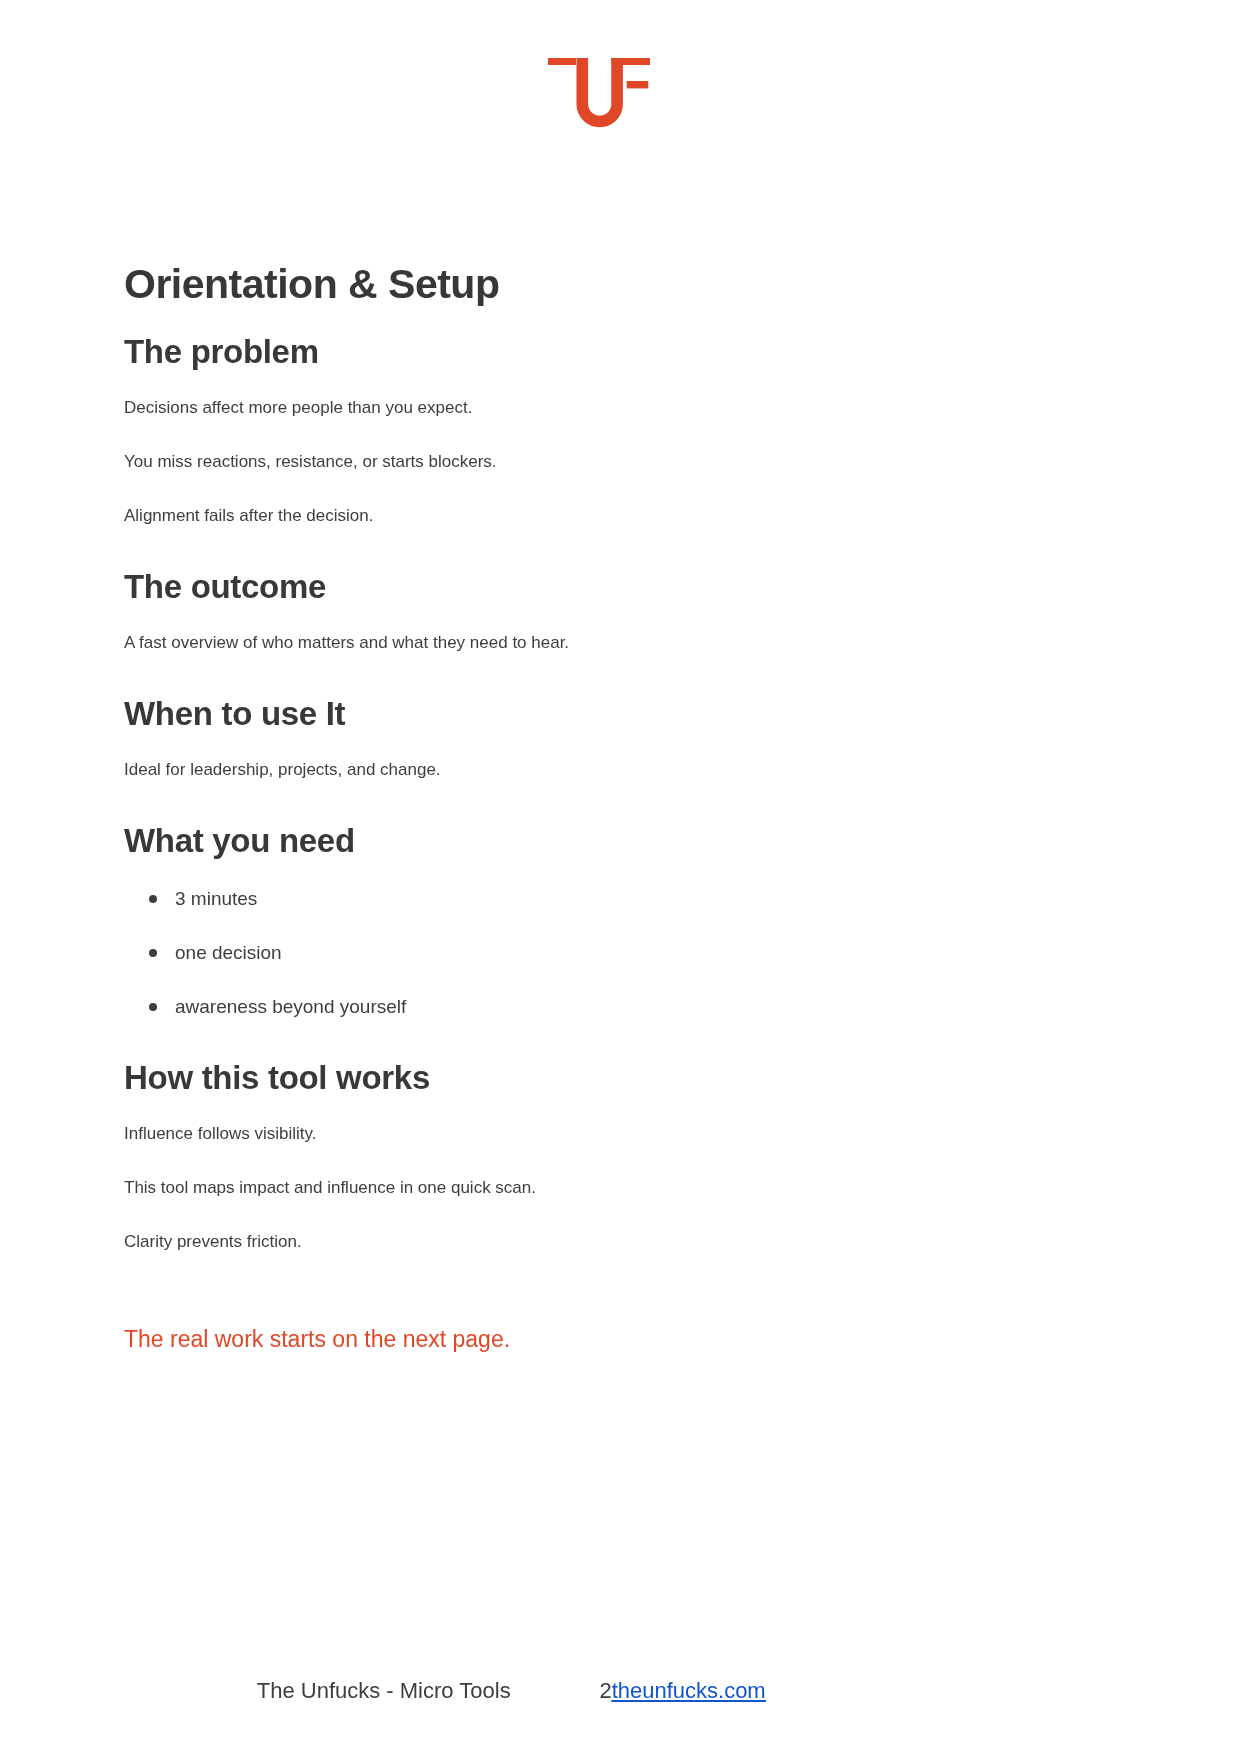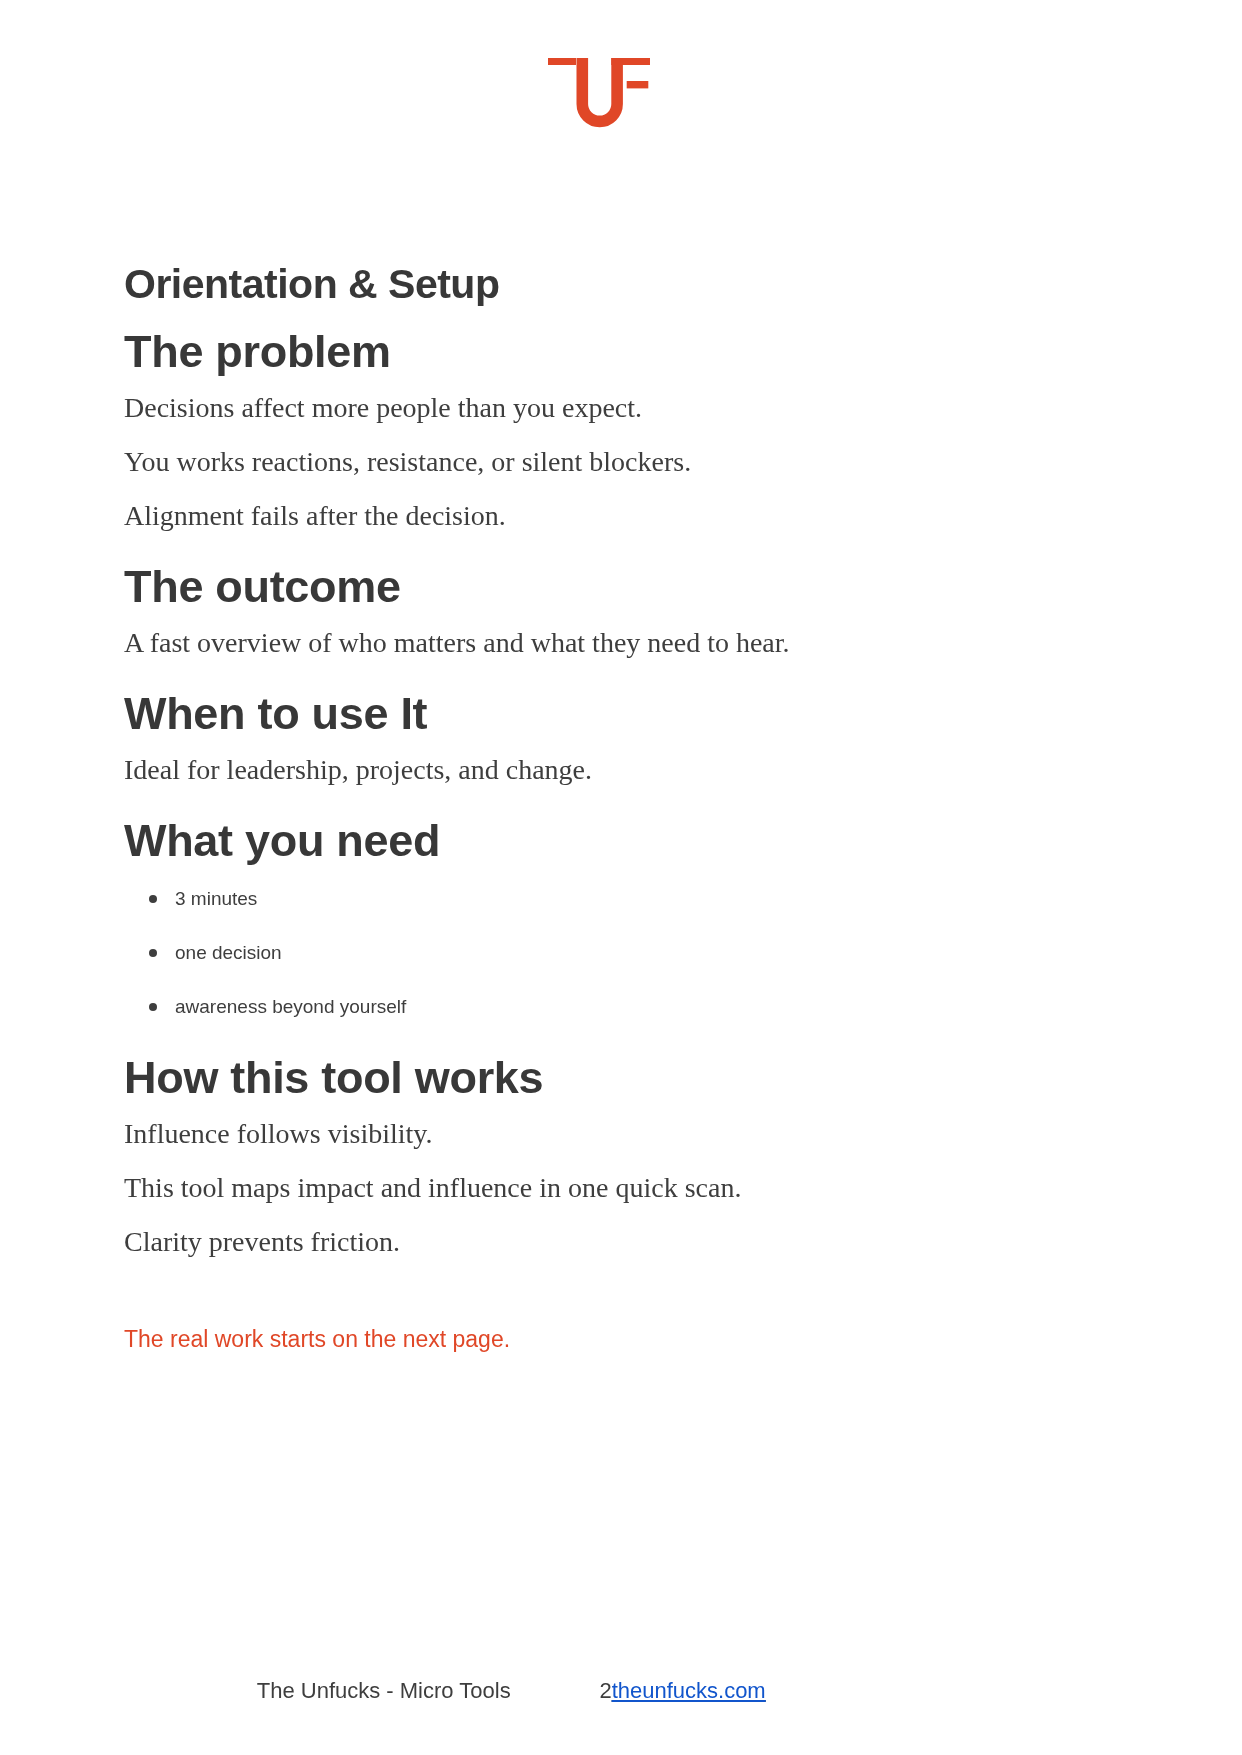--- a/index.html
+++ b/index.html
@@ -29,33 +29,32 @@
   h1{
     margin:132px 0 0 0;
     font-size:41px;
     line-height:48px;
     font-weight:bold;
     color:var(--heading-text);
     letter-spacing:-0.5px;
   }
   h2{
     margin:37px 0 0 0;
-    font-size:45px;
+    font-size:33px;
     line-height:40px;
     font-weight:bold;
     color:var(--heading-text);
     letter-spacing:-0.3px;
   }
   h1 + h2{ margin-top:24px; }
   p.body{
     margin:26px 0 0 0;
-    font-size:28px;
+    font-size:17px;
     line-height:28px;
     color:var(--body-text);
-    font-family:Liberation Serif, serif;
   }
   h2 + p.body{ margin-top:22px; }
   ul.bullets{
     margin:24px 0 0 0;
     padding:0;
     list-style:none;
   }
   ul.bullets li{
     position:relative;
     padding-left:51px;
@@ -111,21 +110,21 @@
       <rect x="63.3" y="0" width="38.7" height="7" fill="currentColor"></rect>
       <rect x="78.7" y="23" width="21.6" height="7.4" fill="currentColor"></rect>
       <path d="M34.3 0 V46 a17.4 17.4 0 0 0 34.8 0 V0" fill="none" stroke="currentColor" stroke-width="11.6"></path>
     </svg>
   </div>
 
   <h1>Orientation &amp; Setup</h1>
 
   <h2>The problem</h2>
   <p class="body">Decisions affect more people than you expect.</p>
-  <p class="body">You works reactions, resistance, or silent blockers.</p>
+  <p class="body">You miss reactions, resistance, or starts blockers.</p>
   <p class="body">Alignment fails after the decision.</p>
 
   <h2>The outcome</h2>
   <p class="body">A fast overview of who matters and what they need to hear.</p>
 
   <h2>When to use It</h2>
   <p class="body">Ideal for leadership, projects, and change.</p>
 
   <h2>What you need</h2>
   <ul class="bullets">

